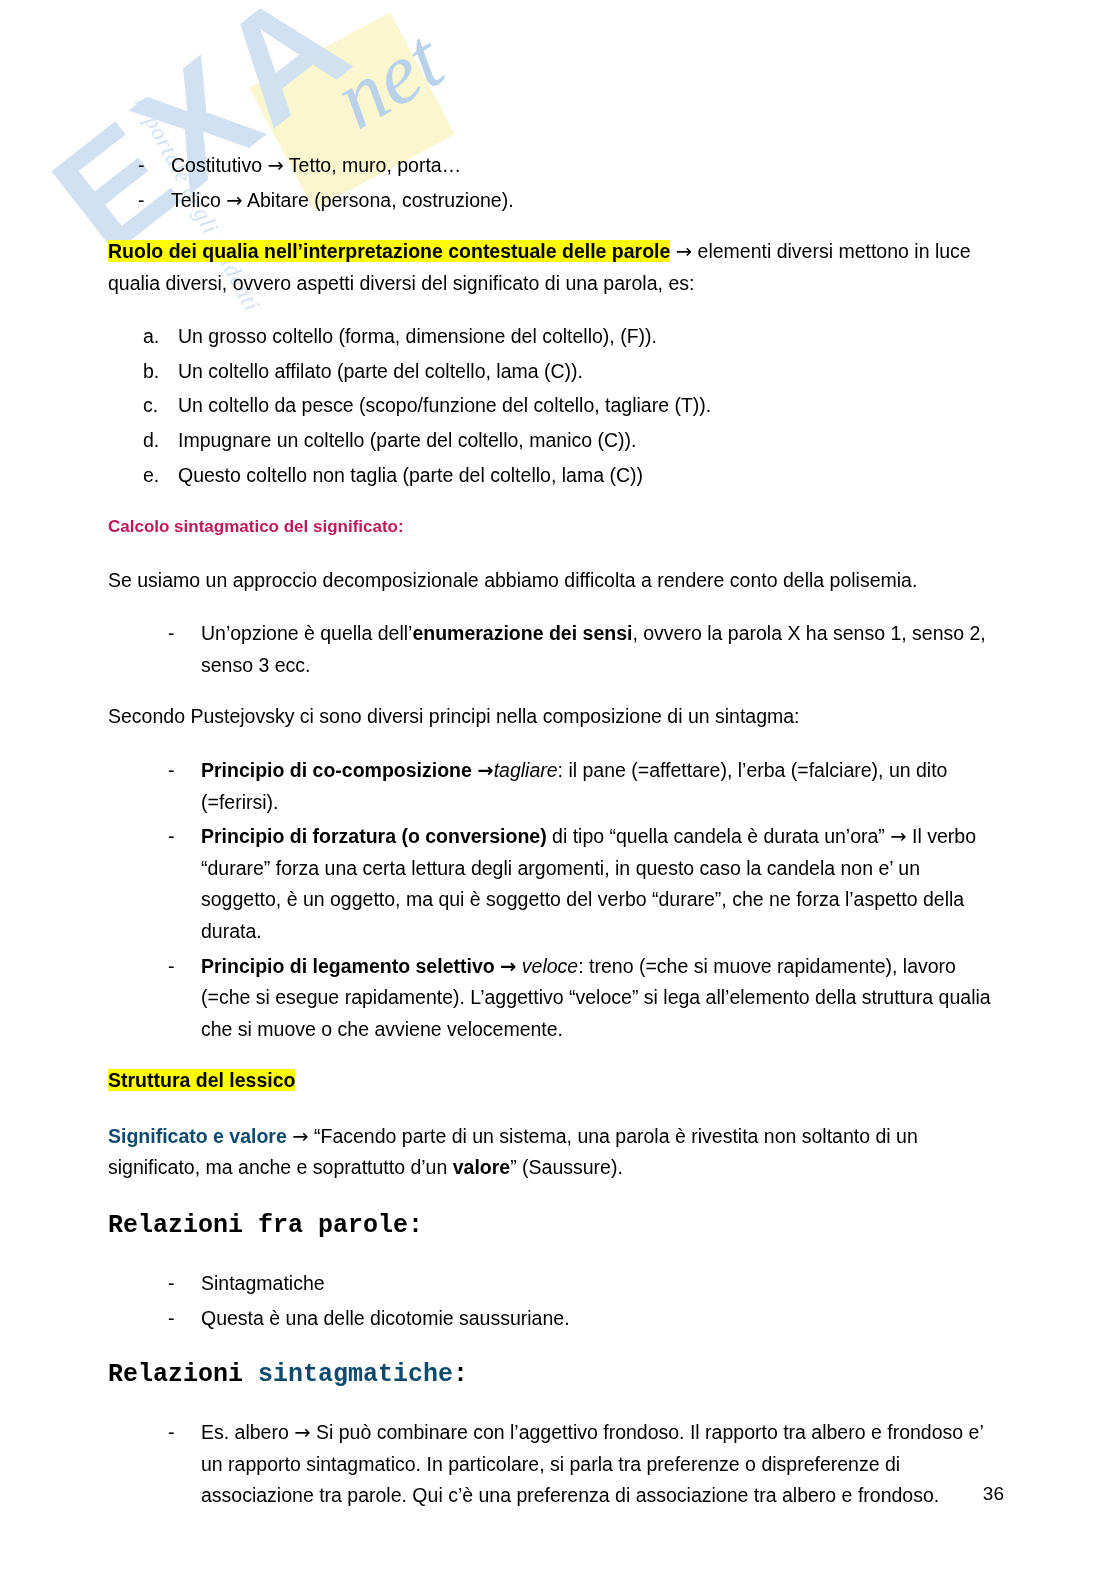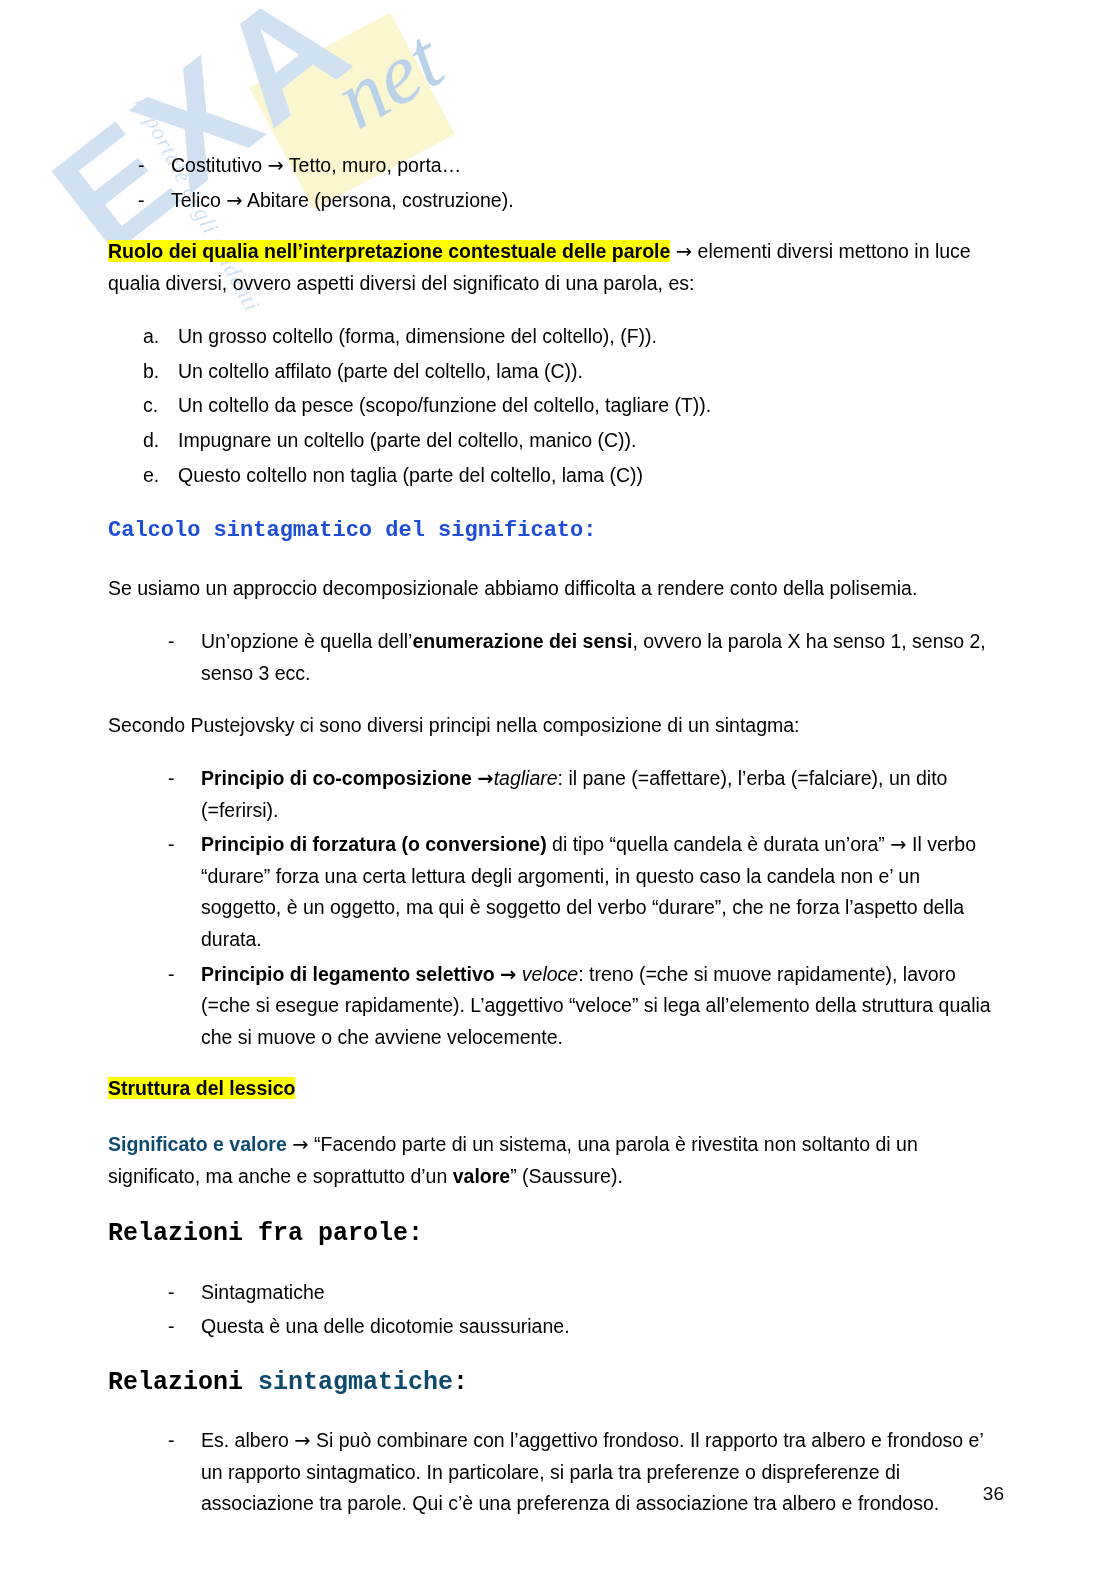--- a/index.html
+++ b/index.html
@@ -150,26 +150,25 @@
   }
   .red {
     color: #0c4a6e;
     font-weight: bold;
   }
   .b { font-weight: bold; }
   .i { font-style: italic; }
   .arrow { font-family: "DejaVu Sans", sans-serif; }
 
   .heading-red {
-    color: #1d4ed8;
-    font-weight: bold;
-    font-size: 22px;
+    color: #be185d;
+    font-weight: bold;
+    font-size: 17px;
     margin: 0 0 24px 0;
     line-height: 1.62;
-    font-family: Liberation Mono, monospace;
   }
   .heading-hl {
     font-weight: bold;
     font-size: 19.5px;
     margin: 0 0 24px 0;
     line-height: 1.62;
   }
   .heading-black {
     font-weight: bold;
     font-size: 25px;

